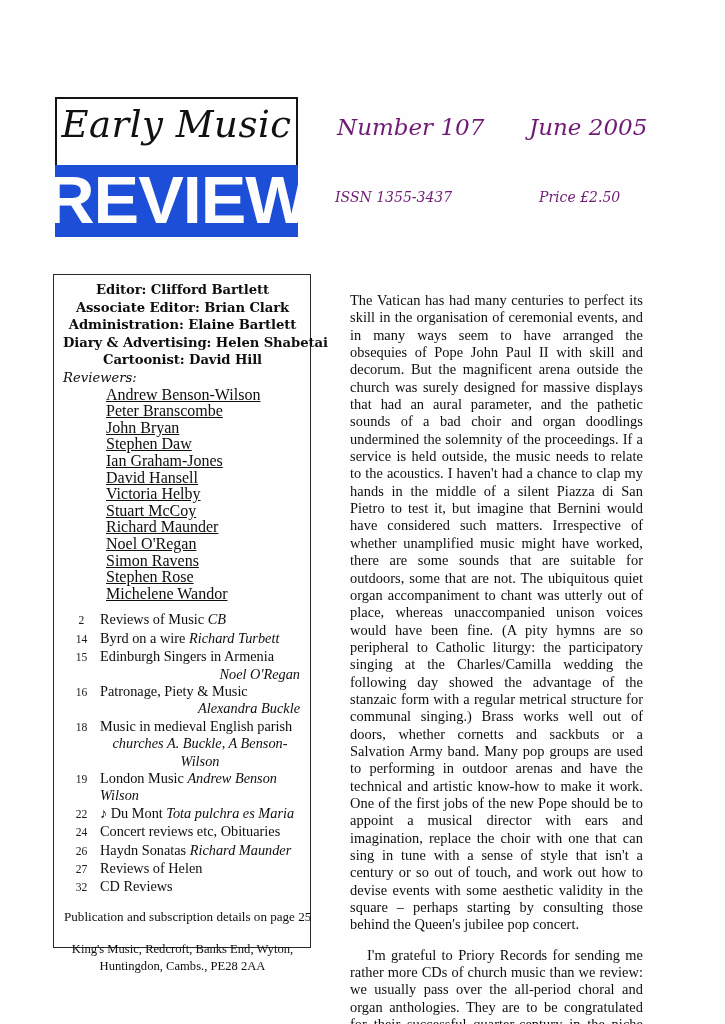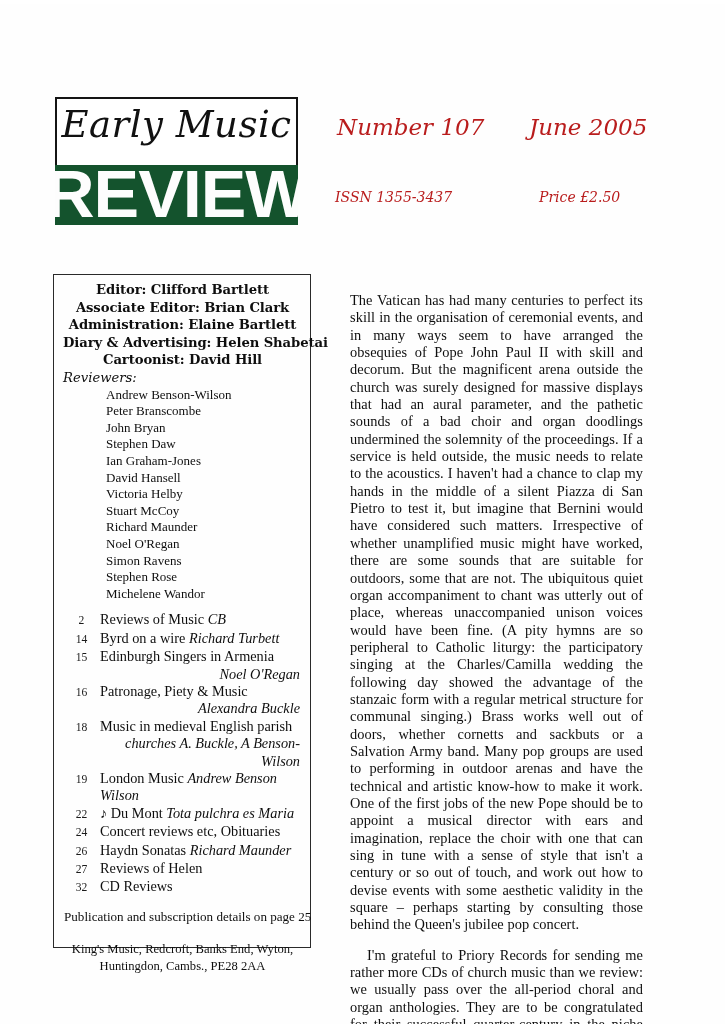--- a/index.html
+++ b/index.html
@@ -48,22 +48,22 @@
     text-align: center;
     font-family: "DejaVu Serif", serif;
     font-style: italic;
     font-weight: 400;
     font-size: 37px;
     letter-spacing: 0.5px;
     color: #111;
     white-space: nowrap;
   }
   .masthead-bottom {
-    height: 60px;
-    background: #14532d;
+    height: 72px;
+    background: #1d4ed8;
     position: relative;
     overflow: hidden;
   }
   .masthead-review {
     position: absolute;
     left: 50%;
     top: 50%;
     transform: translate(-50%, -52%) scaleX(1.02);
     font-family: "Liberation Sans", sans-serif;
     font-weight: 700;
@@ -73,21 +73,21 @@
     color: #fdfdfd;
     white-space: nowrap;
   }
 
   
   .issue-line {
     position: absolute;
     font-family: "DejaVu Serif", serif;
     font-style: italic;
     white-space: nowrap;
-    color: #b91c1c;
+    color: #701a75;
   }
   .issue-number {
     left: 337px;
     top: 110px;
     font-size: 23px;
   }
   .issue-date {
     left: 529px;
     top: 110px;
     font-size: 23px;
@@ -133,23 +133,24 @@
     line-height: 17.6px;
   }
 
   .reviewer-list {
     margin: 0;
     padding: 0 0 0 43px;
     list-style: none;
   }
   .reviewer-list li {
     font-family: "Liberation Serif", serif;
-    font-size: 13px;
+    font-size: 16px;
     line-height: 16.6px;
     white-space: nowrap;
+    text-decoration: underline;
   }
 
   .toc {
     margin-top: 9px;
   }
   .toc-row {
     display: flex;
     align-items: baseline;
     line-height: 17.4px;
   }
@@ -171,21 +172,21 @@
   .toc-text i {
     font-style: italic;
   }
   .toc-cont {
     display: block;
     text-align: right;
     padding-right: 2px;
     font-style: italic;
   }
   .toc-cont.left-cont {
-    text-align: right;
+    text-align: center;
   }
 
   .sidebar-footer {
     margin-top: 12px;
   }
   .pub-note {
     font-family: "Liberation Serif", serif;
     font-size: 13.1px;
     line-height: 16px;
     text-align: left;

